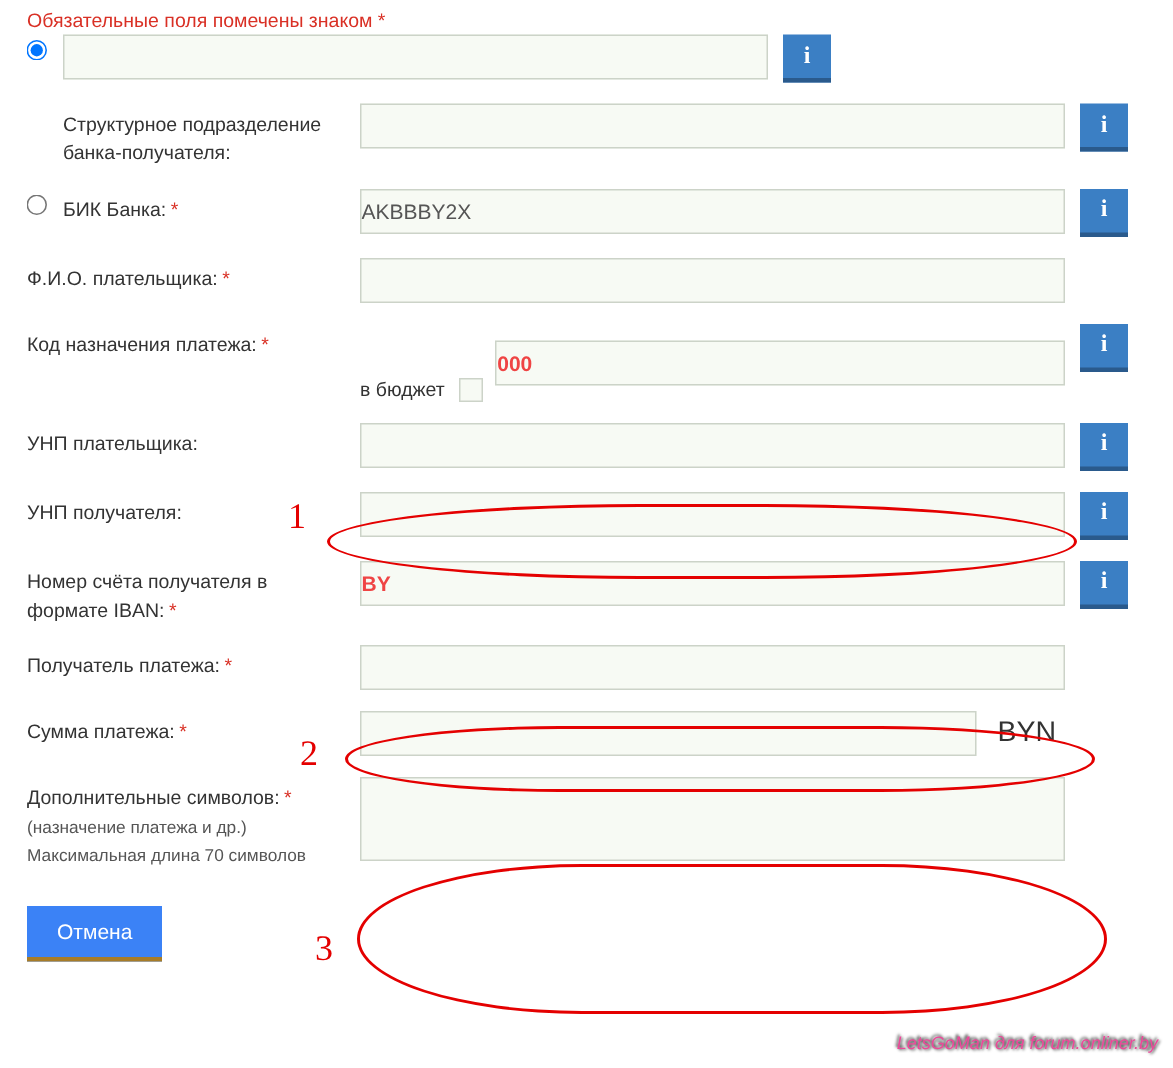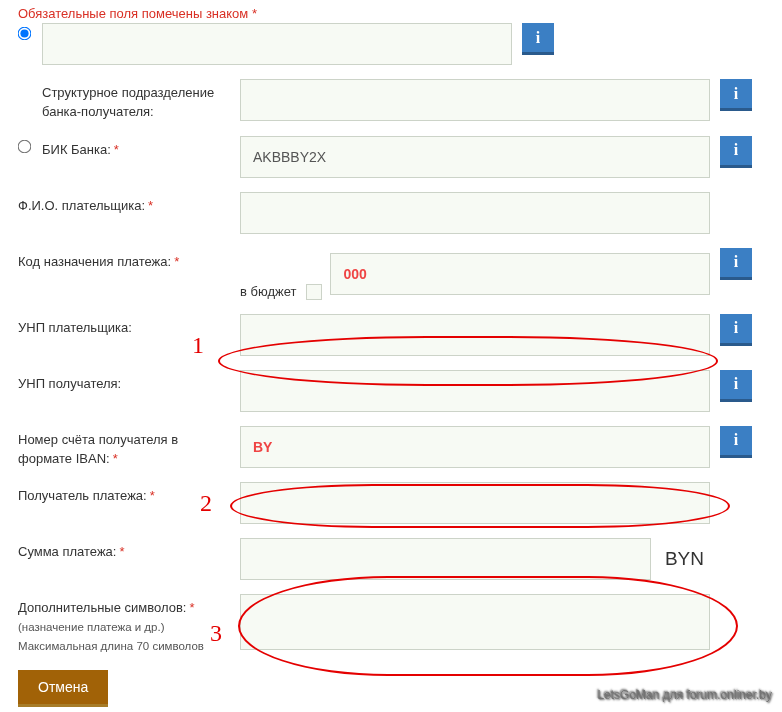--- a/index.html
+++ b/index.html
@@ -41,25 +41,25 @@
     .label-col.no-radio { margin-left: 0; }
     .input-col {
       flex: 1;
       display: flex;
       align-items: center;
       gap: 8px;
       max-width: 470px;
     }
     .asterisk { color: #d93025; margin-left: 3px; }
     .txt-input {
-      height: 42px;
+      height: 30px;
       border: 1px solid #ccd3c8;
       background: #f7faf4;
       width: 100%;
-      padding: 4px 12px;
+      padding: 4px 0;
       font-size: 14px;
       color: #555;
       font-family: inherit;
     }
     .txt-input.green-val { color: #ef4444; font-weight: bold; }
     .txt-input::placeholder { color: #999; }
     .textarea-input {
       border: 1px solid #ccd3c8;
       background: #f7faf4;
       width: 100%;
@@ -105,36 +105,37 @@
       font-size: 11.5px;
       color: #555;
       line-height: 1.4;
     }
     .currency {
       padding: 0 6px;
       color: #333;
       font-size: 19px;
     }
     .cancel-btn {
-      background: #a16207;
+      background: #3b82f6;
       color: #fff;
       border: none;
       padding: 9px 20px;
       font-size: 14px;
       cursor: pointer;
       border-bottom: 3px solid #a77c28;
-      margin-top: 0;
+      margin-top: 10px;
     }
     .watermark {
       position: absolute;
       right: 10px;
       bottom: 10px;
       font-family: Arial, sans-serif;
       font-size: 12px;
-      color: #737373;
+      font-style: italic;
+      color: #ec4899;
       text-shadow: 1px 1px 2px #444, -1px -1px 2px #444;
       pointer-events: none;
     }
     
     .annot {
       position: absolute;
       border: 2px solid #e40000;
       border-radius: 50% / 60%;
       pointer-events: none;
     }

